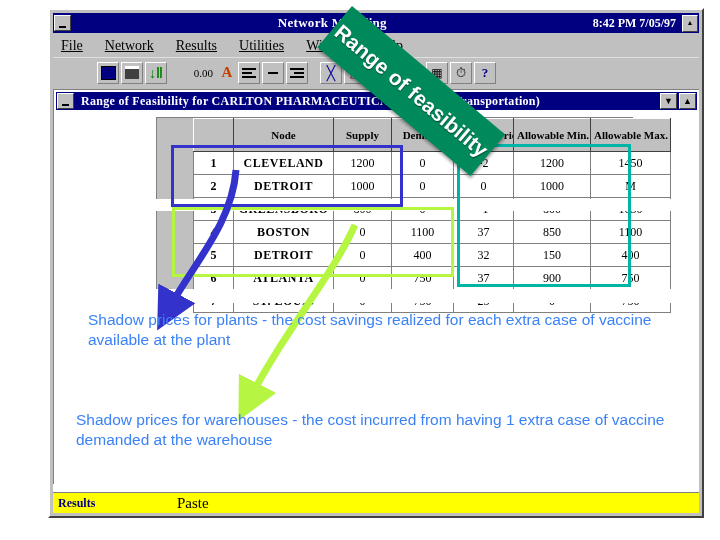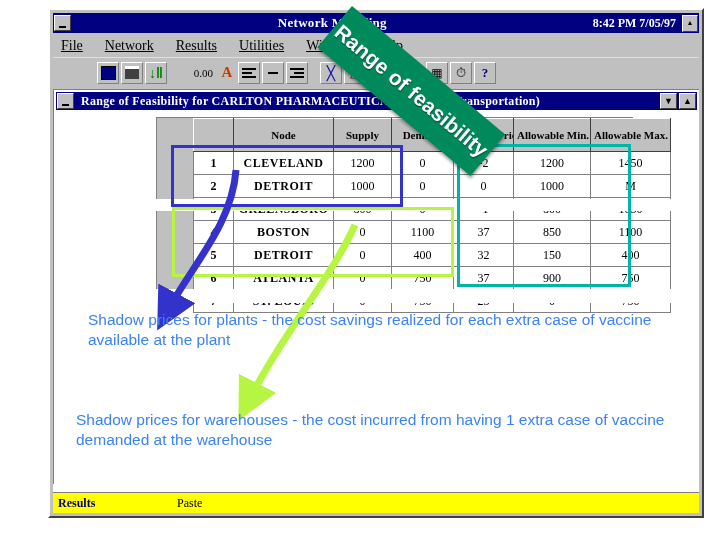--- a/index.html
+++ b/index.html
@@ -354,21 +354,21 @@
     width: 120px;
     font-family: "Liberation Serif", serif;
     font-weight: bold;
     font-size: 12px;
     color: #000080;
     padding-left: 5px;
     box-sizing: border-box;
   }
   .status-paste {
     font-family: "Liberation Serif", serif;
-    font-size: 12px;
+    font-size: 15px;
     color: #000000;
     padding-left: 4px;
   }
   .status-white {
     position: absolute;
     left: 3px;
     bottom: 23px;
     right: 3px;
     height: 9px;
     background: #ffffff;

